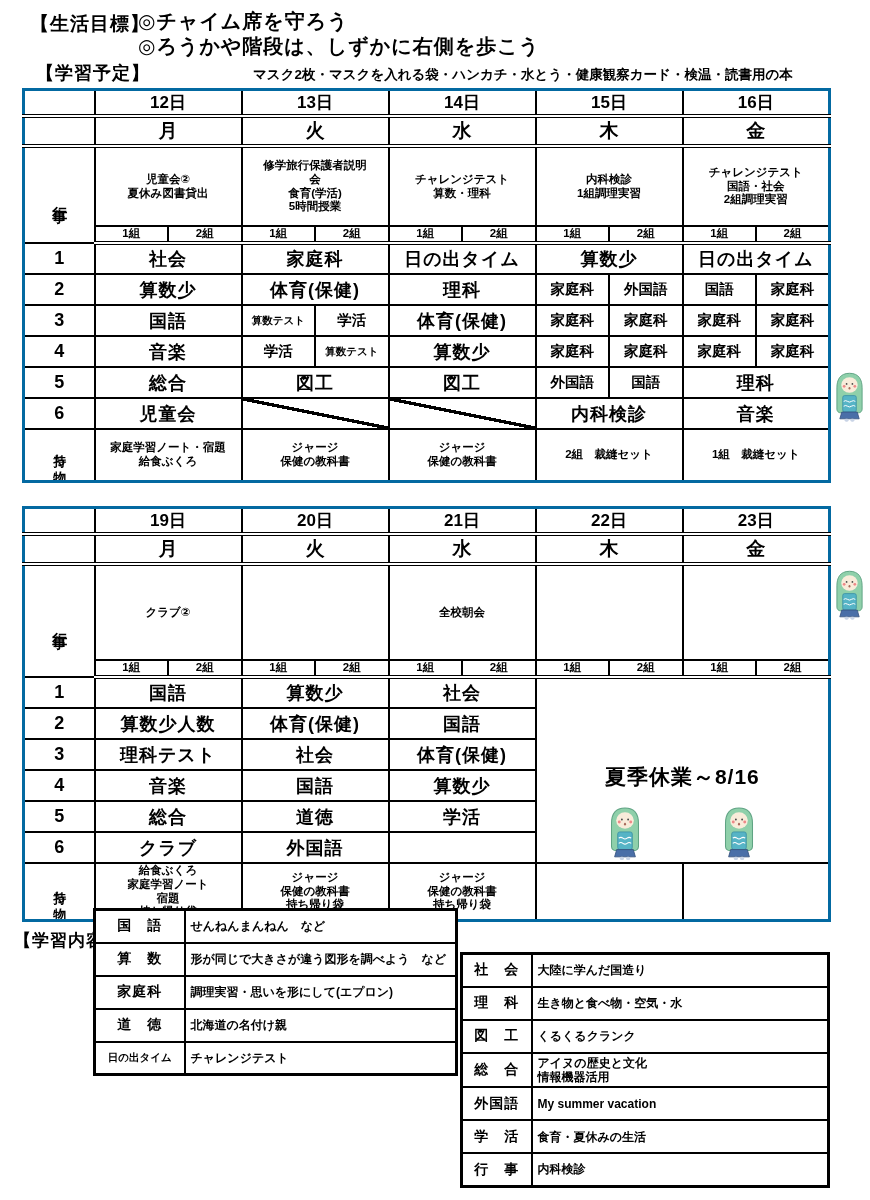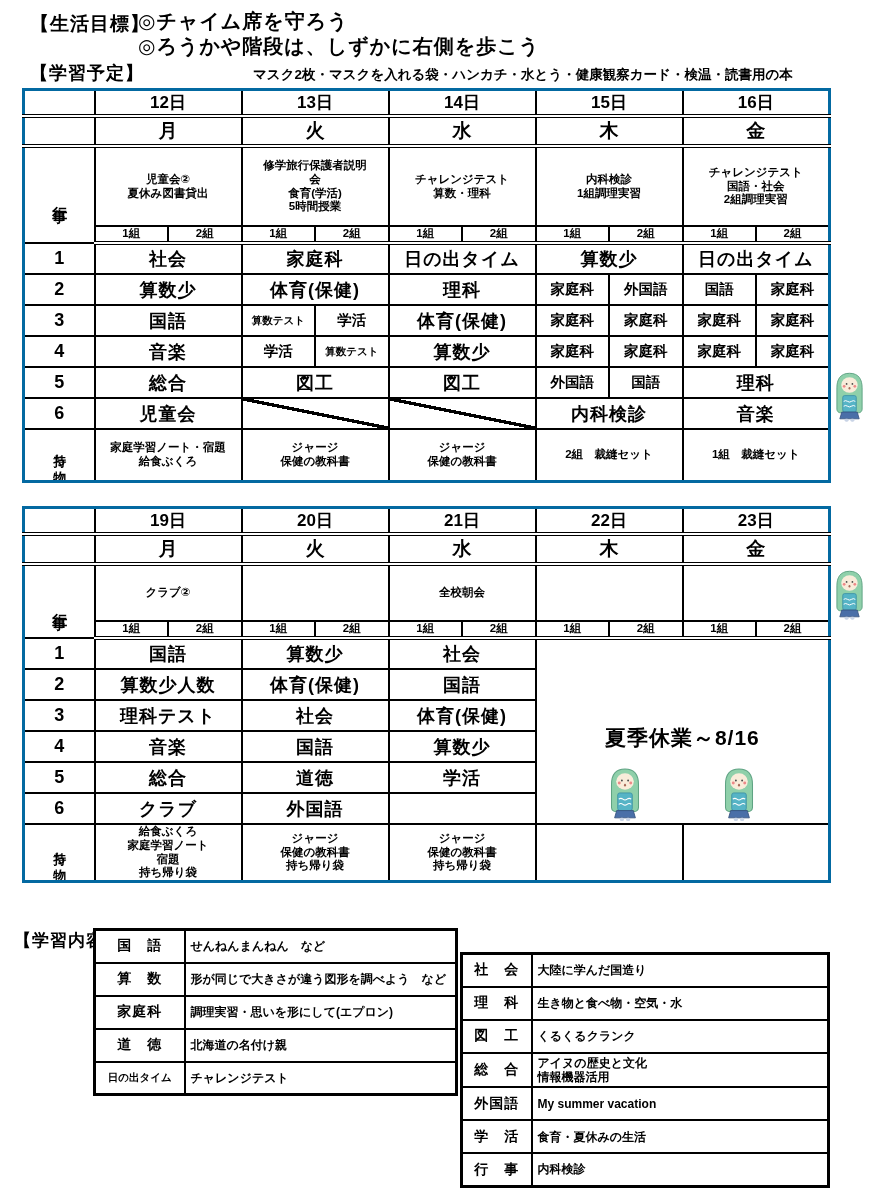--- a/index.html
+++ b/index.html
@@ -5,21 +5,21 @@
   html,body { margin:0; padding:0; background:#fff; }
   #page {
     position:relative; width:870px; height:1200px; background:#ffffff;
     font-family:"Liberation Sans","DejaVu Sans",sans-serif; color:#000;
   }
   .abs { position:absolute; }
 
   
   #life-goal-heading { left:30px; top:11px; font-size:19px; font-weight:bold; letter-spacing:1px; }
   #goals { left:138px; top:9px; font-size:20px; font-weight:bold; line-height:25px; letter-spacing:1px; }
-  #plan-heading { left:30px; top:61px; font-size:18px; font-weight:bold; letter-spacing:1px; }
+  #plan-heading { left:36px; top:61px; font-size:18px; font-weight:bold; letter-spacing:1px; }
   #supplies-note { left:253px; top:66px; font-size:13.5px; font-weight:bold; }
   #content-heading { left:14px; top:929px; font-size:17px; font-weight:bold; letter-spacing:1px; }
 
   
   table.sched { position:absolute; border-collapse:collapse; table-layout:fixed; border:3px solid #0369a1; background:#fff; }
   table.sched td { border:2px solid #000; text-align:center; vertical-align:middle; padding:0; font-weight:bold; overflow:hidden; }
   col.c-label { width:71px; }
   col.c-half { width:73.5px; }
   tr.r-date td { font-size:17px; border-bottom:4px double #000; height:21px; }
   tr.r-day  td { font-size:19px; border-bottom:4px double #000; height:23px; }
@@ -219,21 +219,21 @@
       <td colspan="2">23日</td>
     </tr>
     <tr class="r-day">
       <td></td>
       <td colspan="2">月</td>
       <td colspan="2">火</td>
       <td colspan="2">水</td>
       <td colspan="2">木</td>
       <td colspan="2">金</td>
     </tr>
-    <tr style="height:57px;">
+    <tr style="height:96px;">
       <td rowspan="2"><span class="vtext">行事</span></td>
       <td colspan="2" class="ev ml">クラブ②</td>
       <td colspan="2" class="ev ml"></td>
       <td colspan="2" class="ev ml">全校朝会</td>
       <td colspan="2" class="ev ml"></td>
       <td colspan="2" class="ev ml"></td>
     </tr>
     <tr class="r-kumi">
       <td class="k1">1組</td>
           <td class="k2">2組</td>
@@ -369,21 +369,21 @@
       <circle cx="13" cy="12" r="0.9" fill="#444"></circle>
         <circle cx="19" cy="12" r="0.9" fill="#444"></circle>
       <circle cx="10.5" cy="14.5" r="1.4" fill="#e88"></circle>
         <circle cx="21.5" cy="14.5" r="1.4" fill="#e88"></circle>
       <ellipse cx="16" cy="16.5" rx="1" ry="1.3" fill="#a86a5a"></ellipse>
     </svg>
   </div>
 
   <div class="abs" id="content-heading">【学習内容】</div>
 
-  <table class="ctable" style="left:93px; top:928px; width:362px;">
+  <table class="ctable" style="left:93px; top:908px; width:362px;">
     <colgroup>
         <col style="width:90px;">
         <col style="width:272px;">
       </colgroup>
     <tbody>
         <tr>
           <td class="clabel">国　語</td>
           <td class="ctext ml">せんねんまんねん　など</td>
         </tr>
     <tr>

